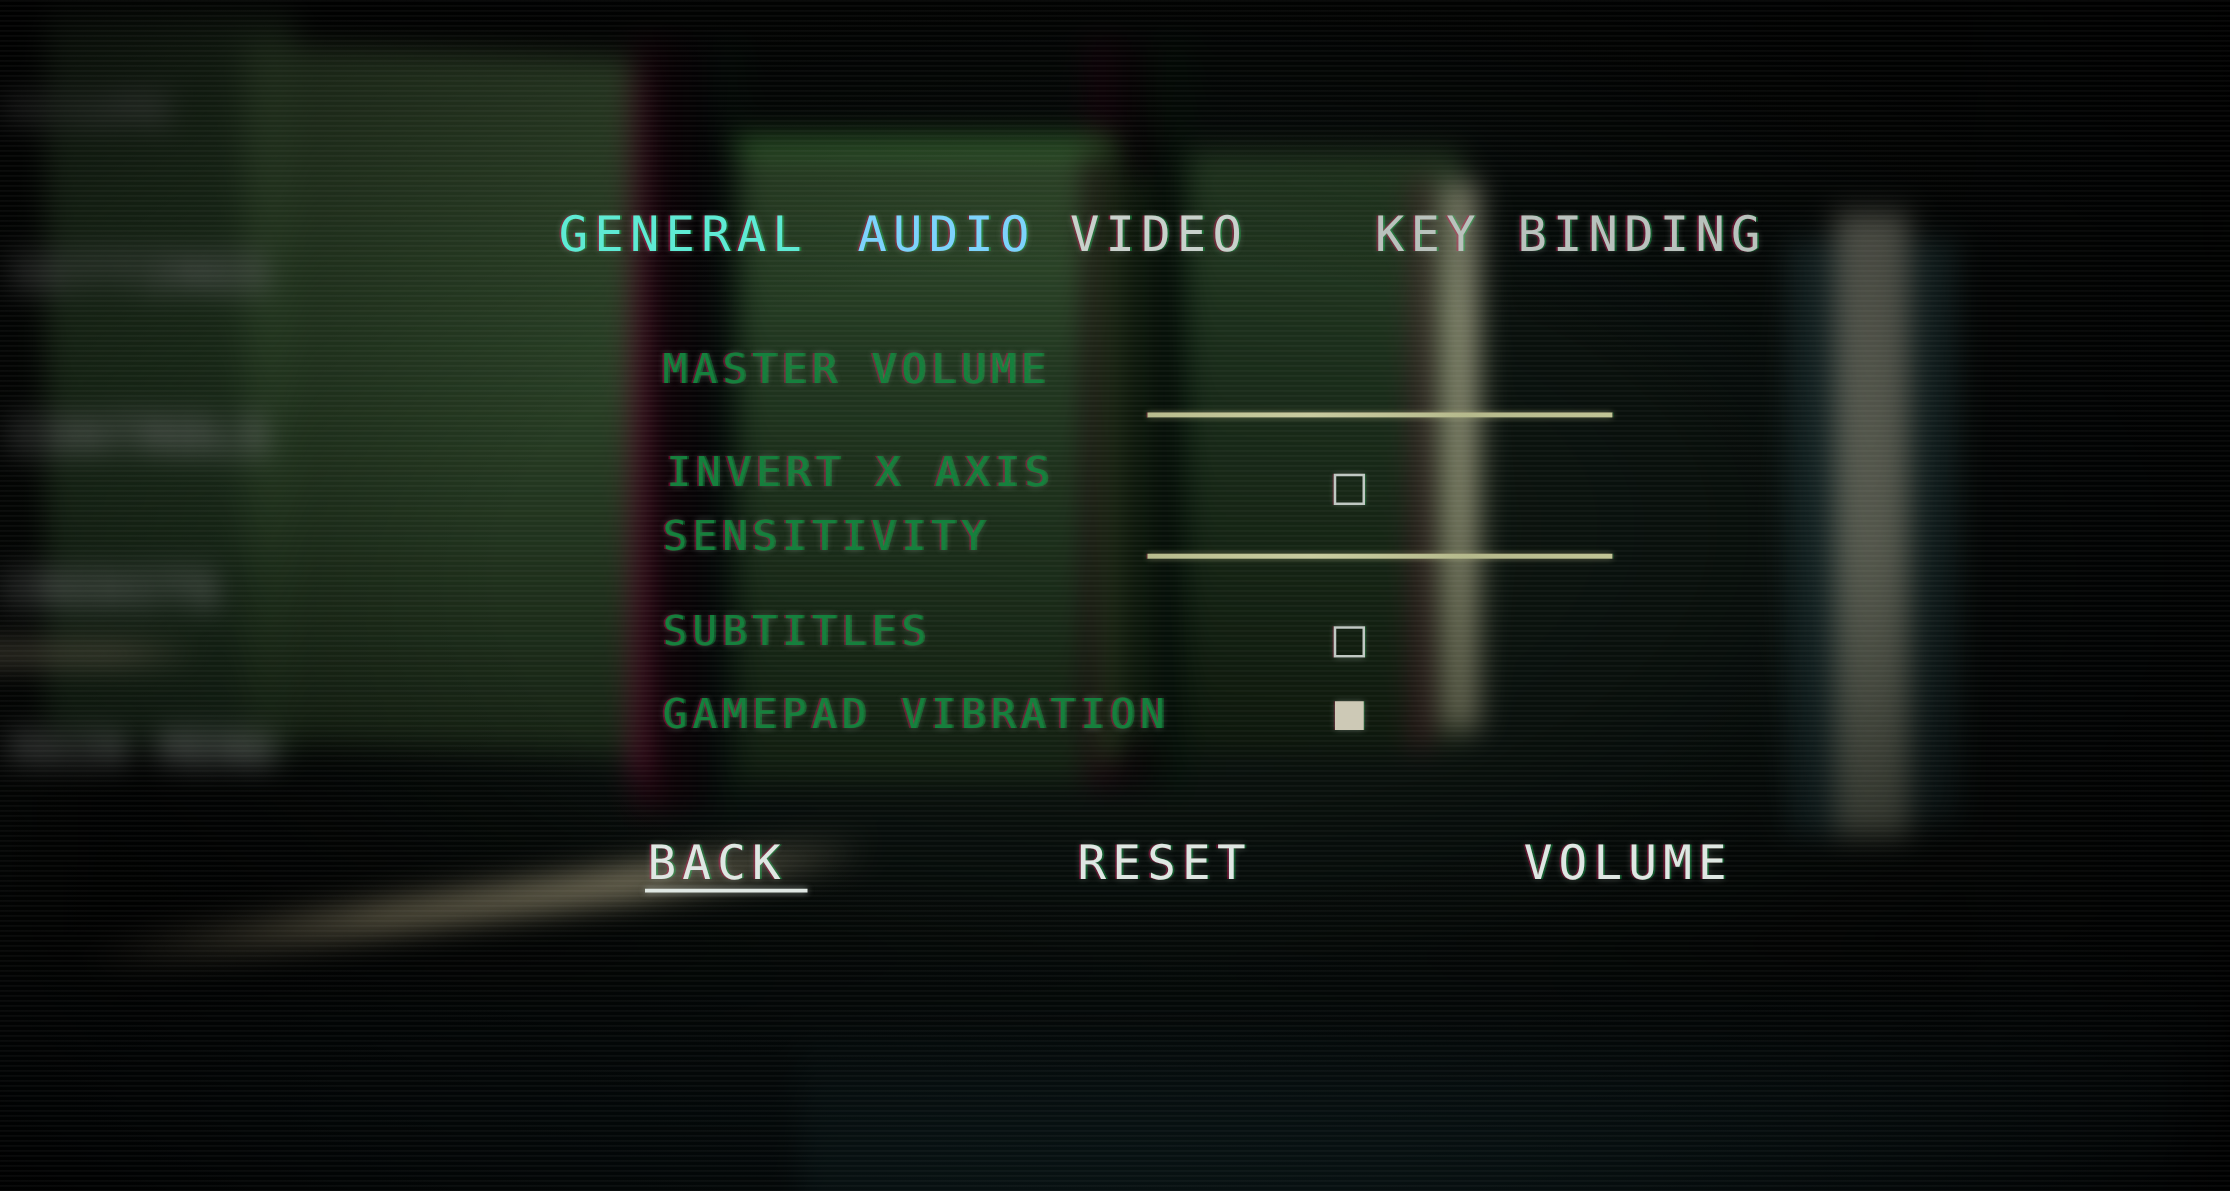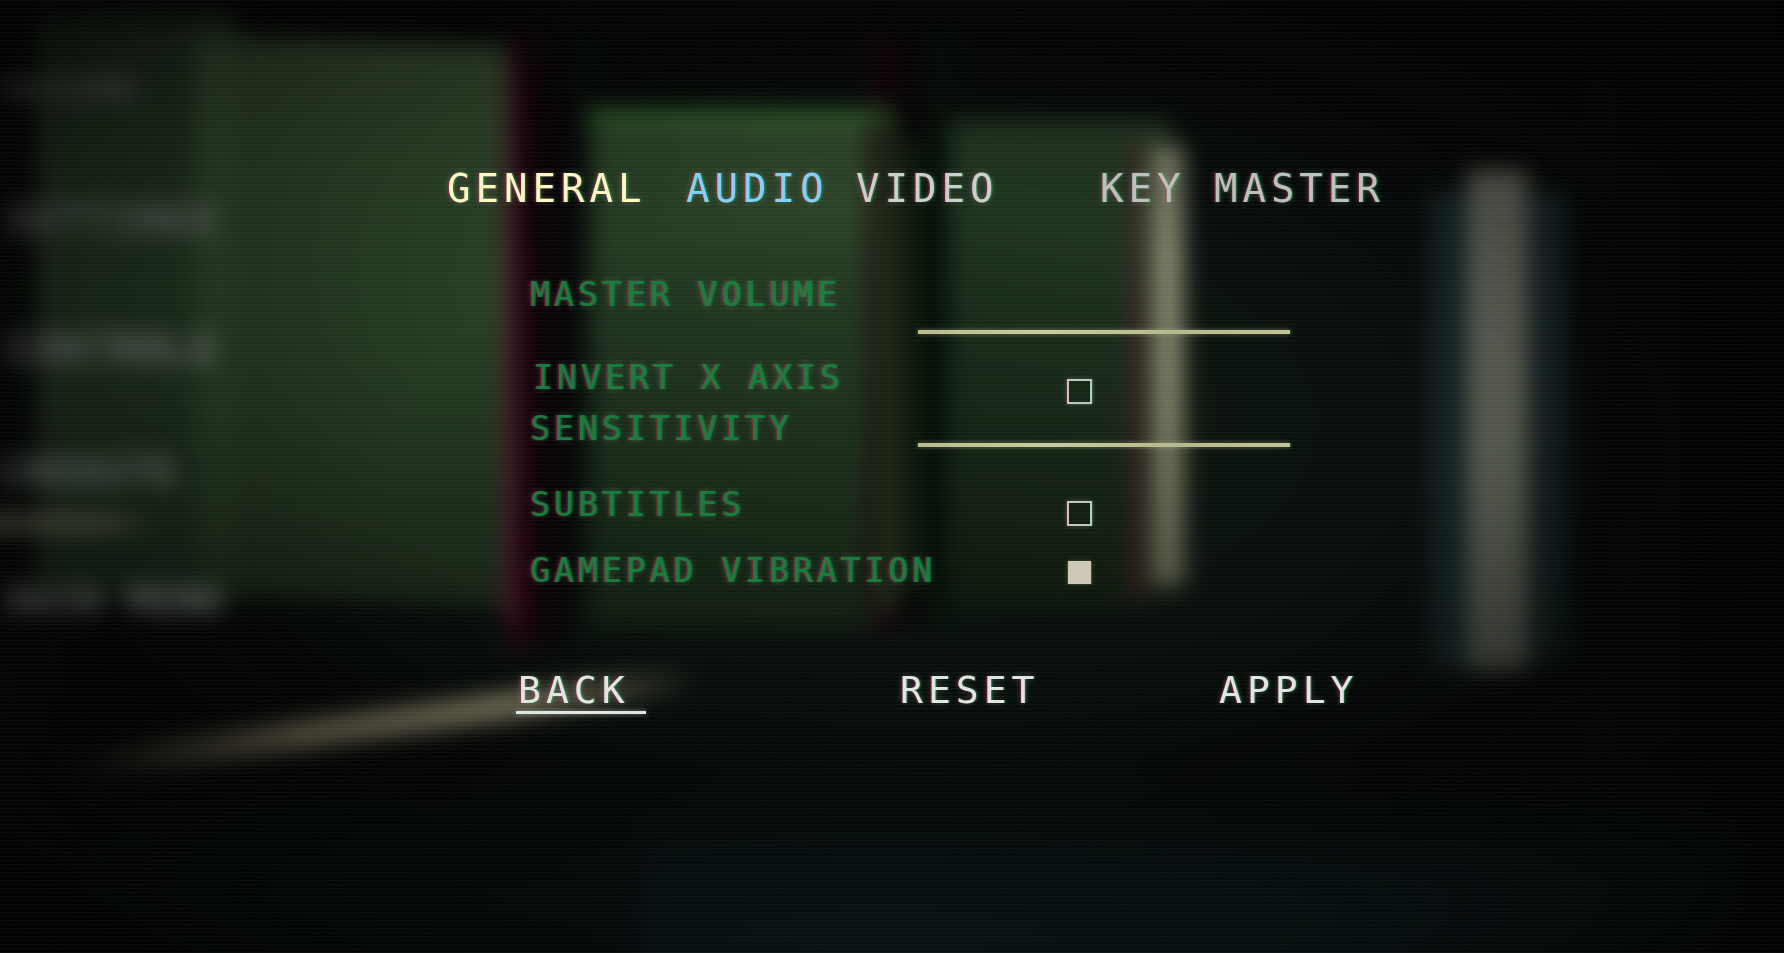--- a/index.html
+++ b/index.html
@@ -270,21 +270,21 @@
        0 0 6px rgba(210,225,215,.28);
   }
 
   
   .tab {
     font-size:39px;
     letter-spacing:5px;
     top:166px;
     cursor:pointer;
   }
-  #tab-general { left:447px; color:#fef9c3; }
+  #tab-general { left:447px; color:#5eead4; }
   #tab-audio   { left:686px; color:#7dd3fc; }
   #tab-video   { left:856px; color:#c8d1cc; }
   #tab-key     { left:1100px; color:#b9c2bd; }
 
   
   .opt-label {
     font-size:33px;
     letter-spacing:4px;
     left:530px;
     color:#15803d;
@@ -328,21 +328,21 @@
 
   
   .btn {
     font-size:38px;
     letter-spacing:5px;
     top:668px;
     cursor:pointer;
     color:#dfe7e3;
   }
   #btn-back  { left:518px; }
-  #btn-reset { left:900px;text-align:right; }
+  #btn-reset { left:862px;text-align:right; }
   #btn-apply { left:1219px; }
 
   .btn-underline {
     position:absolute;
     left:516px; top:711px;
     width:130px; height:3px;
     background:#dfe7e3;
     box-shadow:0 0 5px rgba(223,231,227,.55);
   }
 
@@ -391,34 +391,34 @@
   </div>
 
   <div class="darken"></div>
   <div class="vignette"></div>
 
   <div id="ui">
 
     <div class="mtext tab" id="tab-general">GENERAL</div>
     <div class="mtext tab" id="tab-audio">AUDIO</div>
     <div class="mtext tab" id="tab-video">VIDEO</div>
-    <div class="mtext tab" id="tab-key">KEY MASTER</div>
+    <div class="mtext tab" id="tab-key">KEY BINDING</div>
 
     <div class="mtext opt-label" id="lbl-0">MASTER VOLUME</div>
     <div class="mtext opt-label" id="lbl-1">INVERT X AXIS</div>
     <div class="mtext opt-label" id="lbl-2">SENSITIVITY</div>
     <div class="mtext opt-label" id="lbl-3">SUBTITLES</div>
     <div class="mtext opt-label" id="lbl-4">GAMEPAD VIBRATION</div>
 
     <div class="slider-track" id="slider-0"></div>
     <div class="checkbox" id="chk-1"></div>
     <div class="slider-track" id="slider-1"></div>
     <div class="checkbox" id="chk-3"></div>
     <div class="checkbox checked" id="chk-4"></div>
 
     <div class="mtext btn" id="btn-back">BACK</div>
     <div class="btn-underline"></div>
     <div class="mtext btn" id="btn-reset">RESET</div>
-    <div class="mtext btn" id="btn-apply">APPLY</div>
+    <div class="mtext btn" id="btn-apply">VOLUME</div>
   </div>
 
   <div class="scanlines"></div>
 </div>
 
 </body></html>

